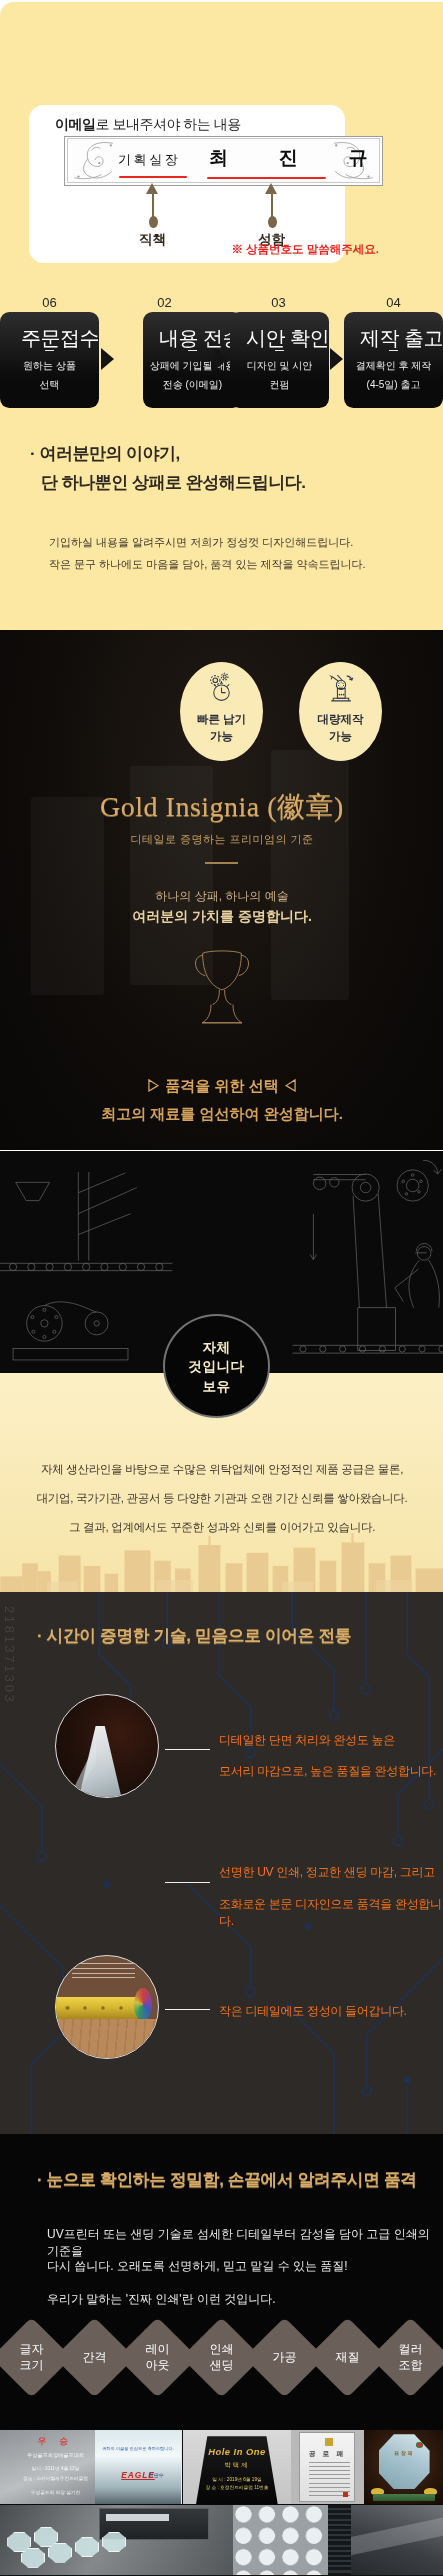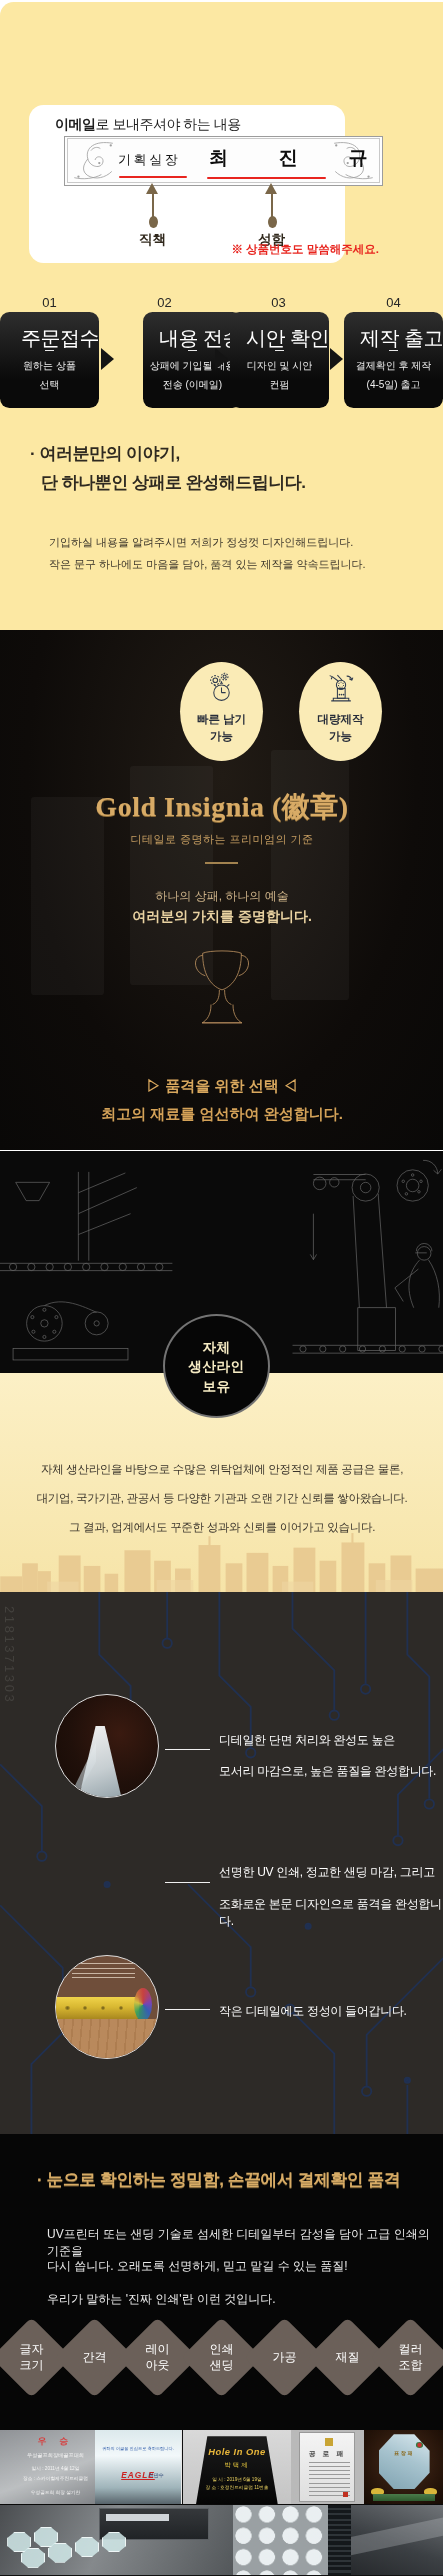--- a/index.html
+++ b/index.html
@@ -51,21 +51,21 @@
   #intro-b2 { position:absolute; left:49px; top:555px; font-size:11px; color:#3c362b; }
 
   
   #sec-brand { position:absolute; left:0; top:630px; width:444px; height:520px; background:radial-gradient(ellipse at 50% 28%, #211b15 0%, #0e0b09 62%, #090807 100%); overflow:hidden; }
   .ghost { position:absolute; background:#ffffff; opacity:.04; border-radius:3.1px; }
   .feature { position:absolute; top:32px; width:83px; height:99px; background:#FAEBB6; border-radius:50%; text-align:center; }
   #feat1{left:61px;} #feat2{left:180px;} #feat3{left:299px;}
   .feature svg { position:absolute; left:26px; top:10.4px; }
   .f1 { position:absolute; top:50px; width:100%; font-size:11.5px; font-weight:bold; color:#272d3a; }
   .f2 { position:absolute; top:67px; width:100%; font-size:11.5px; font-weight:bold; color:#272d3a; }
-  #brand-title { position:absolute; top:158px; width:444px; text-align:center; font-family:"Liberation Serif",serif; font-weight:bold; font-size:28px; color:#D8AB66; letter-spacing:0.5px; text-shadow:0 0.5px 0 #8a6a38; }
+  #brand-title { position:absolute; top:158px; width:444px; text-align:center; font-family:"Liberation Serif",serif; font-weight:normal; font-size:28px; color:#D8AB66; letter-spacing:0.5px; text-shadow:0 0.5px 0 #8a6a38; }
   #brand-sub { position:absolute; top:202px; width:444px; text-align:center; font-size:11px; color:#C79E62; letter-spacing:0.5px; }
   #brand-divider { position:absolute; top:232px; left:205px; width:33px; height:2.1px; background:#A2824F; }
   #brand-l1 { position:absolute; top:258px; width:444px; text-align:center; font-size:12px; color:#CDB288; }
   #brand-l2 { position:absolute; top:278px; width:444px; text-align:center; font-size:14px; font-weight:bold; color:#EAD3A2; }
   #trophy { position:absolute; left:188px; top:318px; }
   #brand-s1 { position:absolute; top:447px; width:444px; text-align:center; font-size:15px; font-weight:bold; color:#D9A85E; }
   #brand-s2 { position:absolute; top:475px; width:444px; text-align:center; font-size:15px; font-weight:bold; color:#D4A258; }
 
   
   #sec-prod { position:absolute; left:0; top:1151px; width:444px; height:222px; background:#0a0a0a; z-index:3; }
@@ -98,21 +98,21 @@
   .bodylines div { height:1px; background:rgba(244,230,214,.78); margin-bottom:3.1px; }
   #pc2 .pl-date { position:absolute; top:88px; width:100%; text-align:center; font-size:4.7px; color:#3a2c20; }
   #pc3 .top-lines { position:absolute; left:15.7px; top:7.3px; width:63px; }
   #pc3 .top-lines div { height:1px; background:rgba(240,226,210,.7); margin-bottom:3.7px; }
   #pc3 .gold-bar { position:absolute; left:0; top:41px; width:83px; height:22px; background:linear-gradient(180deg,#f0d34a 0%,#d9b832 45%,#a8871e 100%); border-radius:0 3.1px 3.1px 0; }
   #pc3 .gold-bar i { position:absolute; top:9px; width:4.2px; height:4.2px; background:radial-gradient(circle,#6a5a18,#caa82e); border-radius:50%; }
   #pc3 .disc { position:absolute; left:78px; top:32px; width:18px; height:33px; border-radius:50%; background:conic-gradient(#d04040,#8040c0,#3060c0,#30a060,#d0c040,#d04040); opacity:.9; }
   #pc3 .wood { position:absolute; left:0; top:63px; width:104px; height:42px; background:repeating-linear-gradient(95deg,#b9895c 0 7.3px,#ad7d50 7.3px 9px); }
   .conn { position:absolute; left:165px; width:45px; height:1px; background:#f0f0f0; }
   #conn1{top:157px;} #conn2{top:290px;} #conn3{top:417px;}
-  .craft-t { position:absolute; left:219px; font-size:12px; color:#ffffff; letter-spacing:-0.3px; }
+  .craft-t { position:absolute; left:219px; font-size:12px; color:#f97316; letter-spacing:-0.3px; }
   #ct1a{top:140px;} #ct1b{top:171px;} #ct2a{top:272px;} #ct2b{top:304px;} #ct3a{top:411px;}
 
   
   #sec-quality { position:absolute; left:0; top:2134px; width:444px; height:296px; background:#060606; }
   #q-head { position:absolute; left:37px; top:34px; font-size:16.7px; font-weight:bold; color:#D8AC66; letter-spacing:-0.3px; text-shadow:0 0.5px 0 #6b5530; }
   .q-line { position:absolute; left:47px; font-size:12px; color:#EAEAEA; }
   #ql1{top:92px;} #ql2{top:124px;} #ql3{top:157px;}
   .diamond { position:absolute; top:195px; width:57px; height:57px; background:#6B6059; border-radius:6.3px; transform:rotate(45deg); }
   #dm0{left:3.1px;} #dm1{left:66px;} #dm2{left:129px;} #dm3{left:193px;} #dm4{left:256px;} #dm5{left:319px;} #dm6{left:382px;}
   .dtext { position:absolute; inset:0; transform:rotate(-45deg); display:flex; flex-direction:column; align-items:center; justify-content:center; font-size:12px; color:#ffffff; line-height:1.3; }
@@ -215,21 +215,21 @@
       <div id="arrow-name" class="uparrow">
         <div class="head"></div>
           <div class="shaft"></div>
           <div class="dot"></div>
       </div>
       <div id="label-pos" class="arrow-label">직책</div>
       <div id="label-name" class="arrow-label">성함</div>
       <div id="email-note">※ 상품번호도 말씀해주세요.</div>
     </div>
 
-    <div id="num1" class="step-num">01</div>
+    <div id="num1" class="step-num">06</div>
     <div id="num2" class="step-num">02</div>
     <div id="num3" class="step-num">03</div>
     <div id="num4" class="step-num">04</div>
 
     <div id="card1" class="step-card">
       <div class="step-title">주문접수</div>
       <div class="step-dash"></div>
       <div class="step-d1">원하는 상품</div>
       <div class="step-d2">선택</div>
     </div>
@@ -378,21 +378,21 @@
           <circle cx="694" cy="379" r="6"></circle>
           <circle cx="732" cy="379" r="6"></circle>
           <circle cx="770" cy="379" r="6"></circle>
           <circle cx="808" cy="379" r="6"></circle>
           <circle cx="846" cy="379" r="6"></circle>
       </g>
     </svg>
 
     <div id="prod-badge">
       <div id="bl1" class="badge-line">자체</div>
-      <div id="bl2" class="badge-line">생산라인</div>
+      <div id="bl2" class="badge-line">것입니다</div>
       <div id="bl3" class="badge-line">보유</div>
     </div>
   </section>
 
   <section id="sec-trust">
     <div id="tl1" class="trust-line">자체 생산라인을 바탕으로 수많은 위탁업체에 안정적인 제품 공급은 물론,</div>
     <div id="tl2" class="trust-line">대기업, 국가기관, 관공서 등 다양한 기관과 오랜 기간 신뢰를 쌓아왔습니다.</div>
     <div id="tl3" class="trust-line">그 결과, 업계에서도 꾸준한 성과와 신뢰를 이어가고 있습니다.</div>
     <svg id="skyline" width="444" height="60" viewBox="0 0 850 115">
       <g fill="#E7C78E" opacity="0.85">
@@ -457,20 +457,21 @@
         <path d="M640 1038 V884 L562 806"></path>
           <circle cx="555" cy="799" r="9"></circle>
         <path d="M780 1038 V944"></path>
           <circle cx="780" cy="935" r="5" fill="#1F3156"></circle>
         <circle cx="205" cy="560" r="5" fill="#1F3156"></circle>
           <circle cx="590" cy="640" r="5" fill="#1F3156"></circle>
       </g>
     </svg>
 
     <div id="watermark">2181371303</div>
+    <div id="craft-head">· 시간이 증명한 기술, 믿음으로 이어온 전통</div>
 
     <div id="pc1" class="photo-circle">
       <div class="wedge2"></div>
       <div class="wedge"></div>
     </div>
     <div id="conn1" class="conn"></div>
     <div id="ct1a" class="craft-t">디테일한 단면 처리와 완성도 높은</div>
     <div id="ct1b" class="craft-t">모서리 마감으로, 높은 품질을 완성합니다.</div>
 
     <div id="conn2" class="conn"></div>
@@ -491,21 +492,21 @@
           <i style="left:63px;"></i>
       </div>
       <div class="disc"></div>
       <div class="wood"></div>
     </div>
     <div id="conn3" class="conn"></div>
     <div id="ct3a" class="craft-t">작은 디테일에도 정성이 들어갑니다.</div>
   </section>
 
   <section id="sec-quality">
-    <div id="q-head">· 눈으로 확인하는 정밀함, 손끝에서 결제확인 품격</div>
+    <div id="q-head">· 눈으로 확인하는 정밀함, 손끝에서 알려주시면 품격</div>
     <div id="ql1" class="q-line">UV프린터 또는 샌딩 기술로 섬세한 디테일부터 감성을 담아 고급 인쇄의 기준을</div>
     <div id="ql2" class="q-line">다시 씁니다. 오래도록 선명하게, 믿고 맡길 수 있는 품질!</div>
     <div id="ql3" class="q-line">우리가 말하는 '진짜 인쇄'란 이런 것입니다.</div>
 
     <div id="dm0" class="diamond">
         <div class="dtext">
           <span>글자</span>
           <span>크기</span>
         </div>
       </div>

